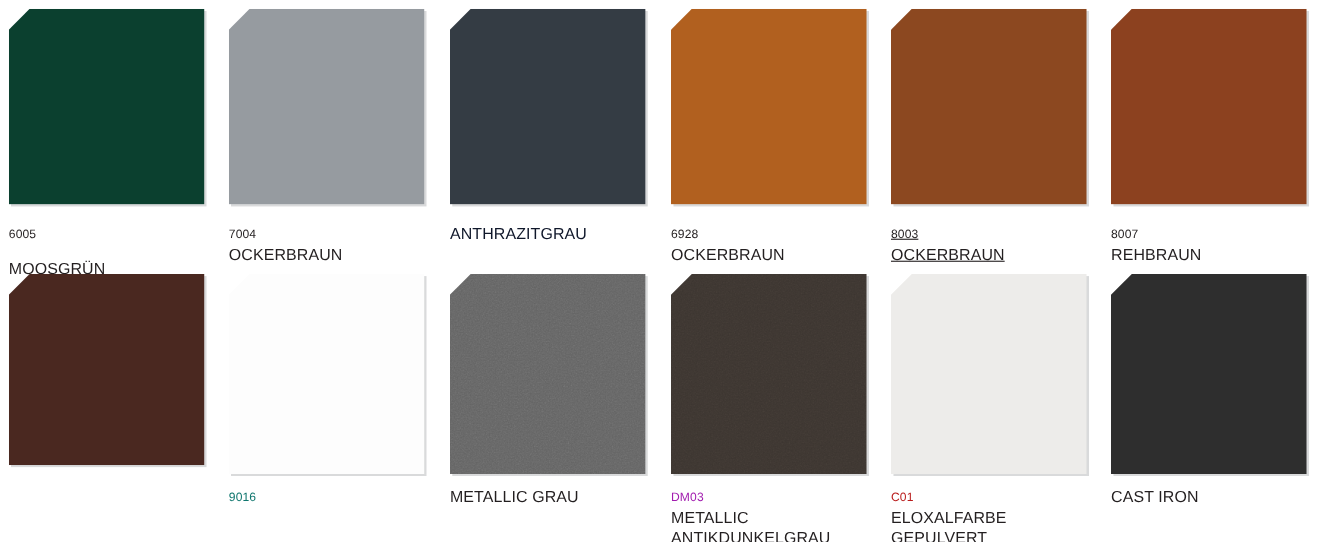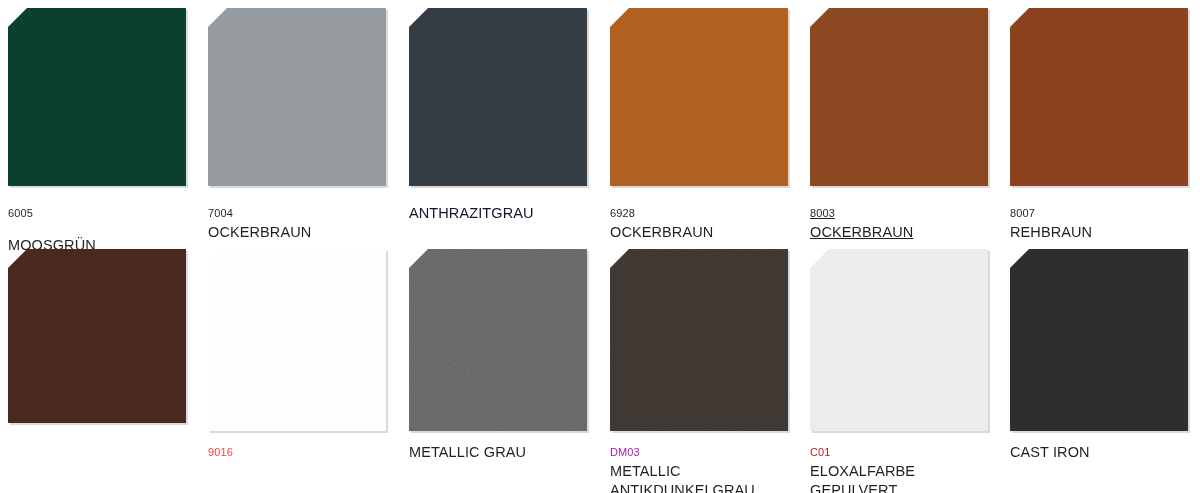--- a/index.html
+++ b/index.html
@@ -152,21 +152,21 @@
       </div>
       <div class="labels" style="position: absolute; left: 0px; top: 427px; width: 195px;">
       </div>
     </div>
     <div class="swatch-cell" style="left: 208px; top: 0px;">
       <div class="chip-wrap" style="position: absolute; left: 0px; top: 249px; height: 182px;">
         <div class="chip-shadow" style="height: 182px; background: rgb(217, 218, 219);"></div>
         <div class="chip-inner" title="#fdfdfd" style="height: 182px; background: rgb(253, 253, 253);"></div>
       </div>
       <div class="labels" style="position: absolute; left: 0px; top: 435px; width: 195px;">
-        <div class="code" style="color: #ef4444;">9016</div>
+        <div class="code" style="color: #0f766e;">9016</div>
       </div>
     </div>
     <div class="swatch-cell" style="left: 409px; top: 0px;">
       <div class="chip-wrap" style="position: absolute; left: 0px; top: 249px; height: 182px;">
         <div class="chip-shadow" style="height: 182px; background: rgb(217, 218, 219);"></div>
         <div class="chip-inner" title="#646464" style="height: 182px; background: rgb(100, 100, 100);">
           <div class="grain"><svg width="100%" height="100%" xmlns="http://www.w3.org/2000/svg">
               <filter id="n8">
                 <feTurbulence type="fractalNoise" baseFrequency="0.75" numOctaves="3" stitchTiles="stitch"></feTurbulence>
                 <feColorMatrix type="saturate" values="0"></feColorMatrix>

